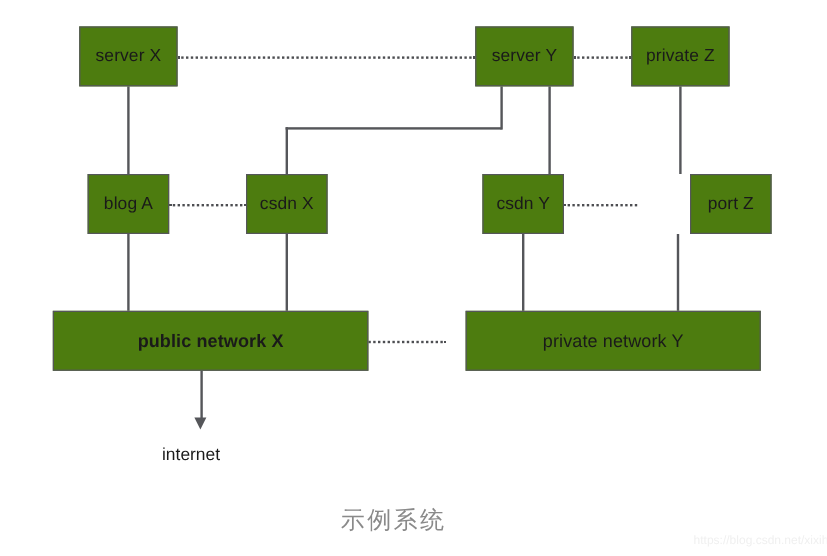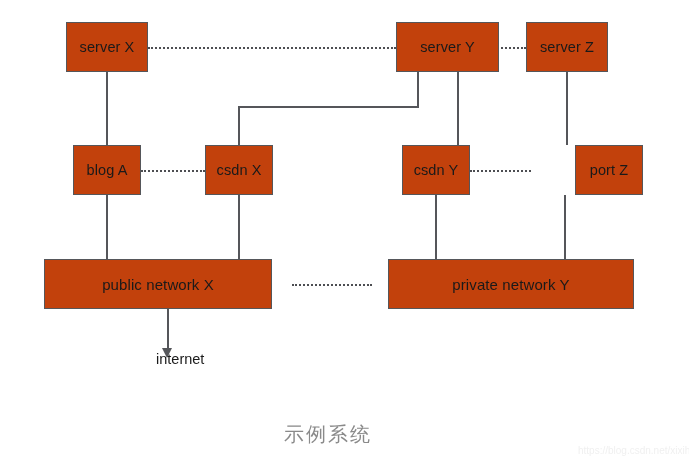--- a/index.html
+++ b/index.html
@@ -11,21 +11,21 @@
     position: relative;
     width: 689px;
     height: 463px;
     background: #ffffff;
     font-family: "Liberation Sans", sans-serif;
     overflow: hidden;
   }
   .node {
     position: absolute;
     box-sizing: border-box;
-    background: #c2410c;
+    background: #4d7c0f;
     border: 1.6px solid #55565a;
     display: flex;
     align-items: center;
     justify-content: center;
     color: #1a1a1a;
     font-size: 14.5px;
     line-height: 1;
     letter-spacing: 0.1px;
     white-space: nowrap;
   }
@@ -97,35 +97,35 @@
   <div class="edge v" style="left:106px; top:195px; height:64px;"></div>
   <div class="edge v" style="left:238px; top:195px; height:64px;"></div>
   <div class="edge v" style="left:435px; top:195px; height:64px;"></div>
   <div class="edge v" style="left:564px; top:195px; height:64px;"></div>
 
   <div class="edge v" style="left:167px; top:309px; height:40px;"></div>
   <div class="arrow-head" style="left:162.3px; top:348px;"></div>
 
   <div class="node" style="left:66px; top:22px; width:82px; height:50px;">server X</div>
 
-  <div class="node" style="left:396px; top:22px; width:103px; height:50px;">server Y</div>
+  <div class="node" style="left:396px; top:22px; width:82px; height:50px;">server Y</div>
 
-  <div class="node" style="left:526px; top:22px; width:82px; height:50px;">server Z</div>
+  <div class="node" style="left:526px; top:22px; width:82px; height:50px;">private Z</div>
 
   <div class="node" style="left:73px; top:145px; width:68px; height:50px;">blog A</div>
 
   <div class="node" style="left:205px; top:145px; width:68px; height:50px;">csdn X</div>
 
   <div class="node" style="left:402px; top:145px; width:68px; height:50px;">csdn Y</div>
 
   <div class="node" style="left:531px; top:145px; width:68px; height:50px;margin-left:44px;">port Z</div>
 
-  <div class="node wide" style="left:44px; top:259px; width:228px; height:50px;">public network X</div>
+  <div class="node wide" style="left:44px; top:259px; width:263px; height:50px;font-weight:bold;">public network X</div>
 
   <div class="node wide" style="left:388px; top:259px; width:246px; height:50px;">private network Y</div>
 
-  <div class="plain-label" style="left:135px; top:352px;margin-left:21px;">internet</div>
+  <div class="plain-label" style="left:135px; top:372px;">internet</div>
 
   <div class="caption" style="left:284px; top:424px;">示例系统</div>
 
   <div class="watermark" style="left:578px; top:446px;">https://blog.csdn.net/xixih</div>
 
 </div>
 
 </body></html>

